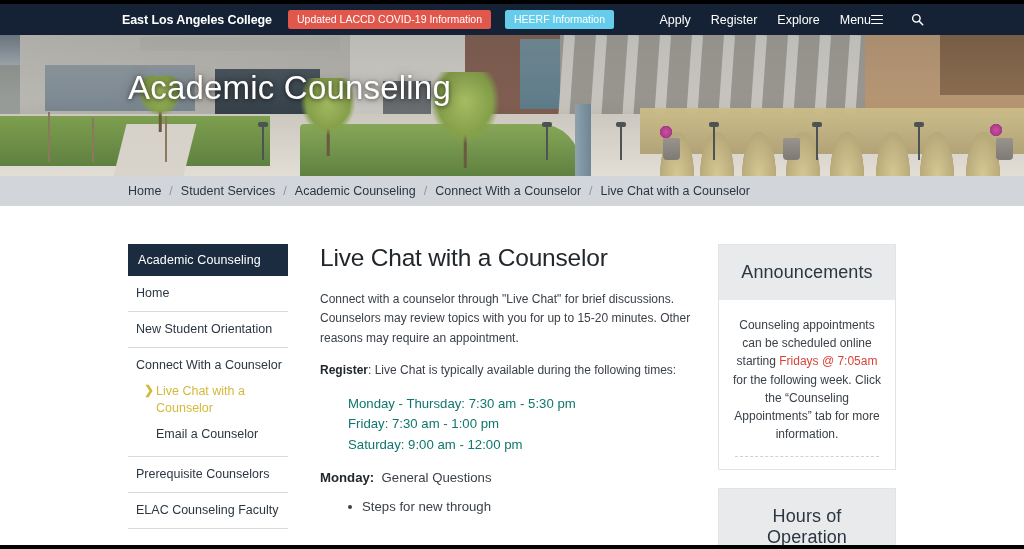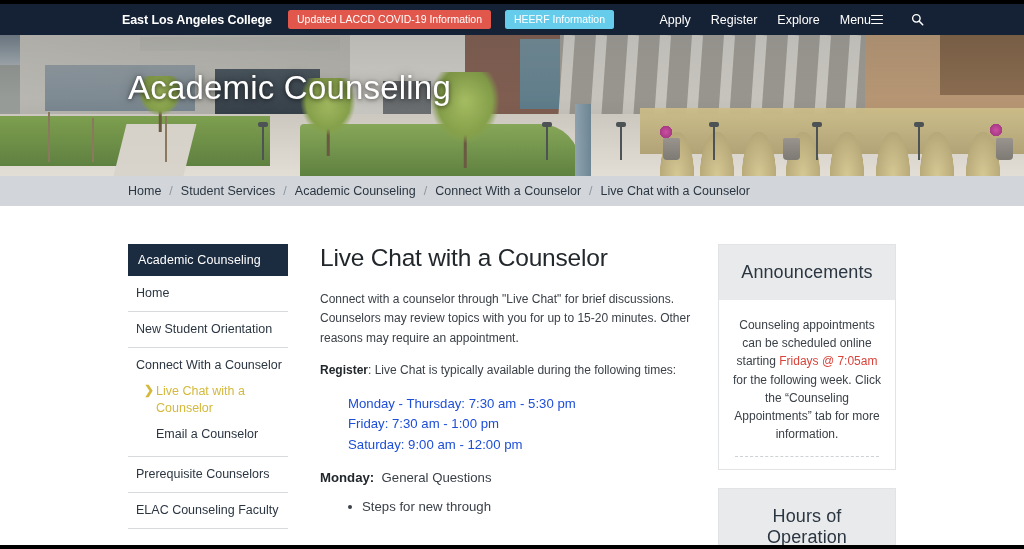--- a/index.html
+++ b/index.html
@@ -294,21 +294,21 @@
   .maincol p {
     font-size: 12px;
     line-height: 1.62;
     color: #3b4148;
     margin-bottom: 13px;
   }
   .lbl-bold { font-weight: bold; color: #22272c; }
   .times {
     font-size: 13.2px;
     line-height: 1.56;
-    color: #1d4ed8;
+    color: #0f766e;
     padding-left: 28px;
     margin-bottom: 14px;
   }
   .reasons-line {
     font-size: 13.2px;
     color: #3b4148;
     margin-bottom: 12px;
   }
   ul.reasons {
     list-style: none;

